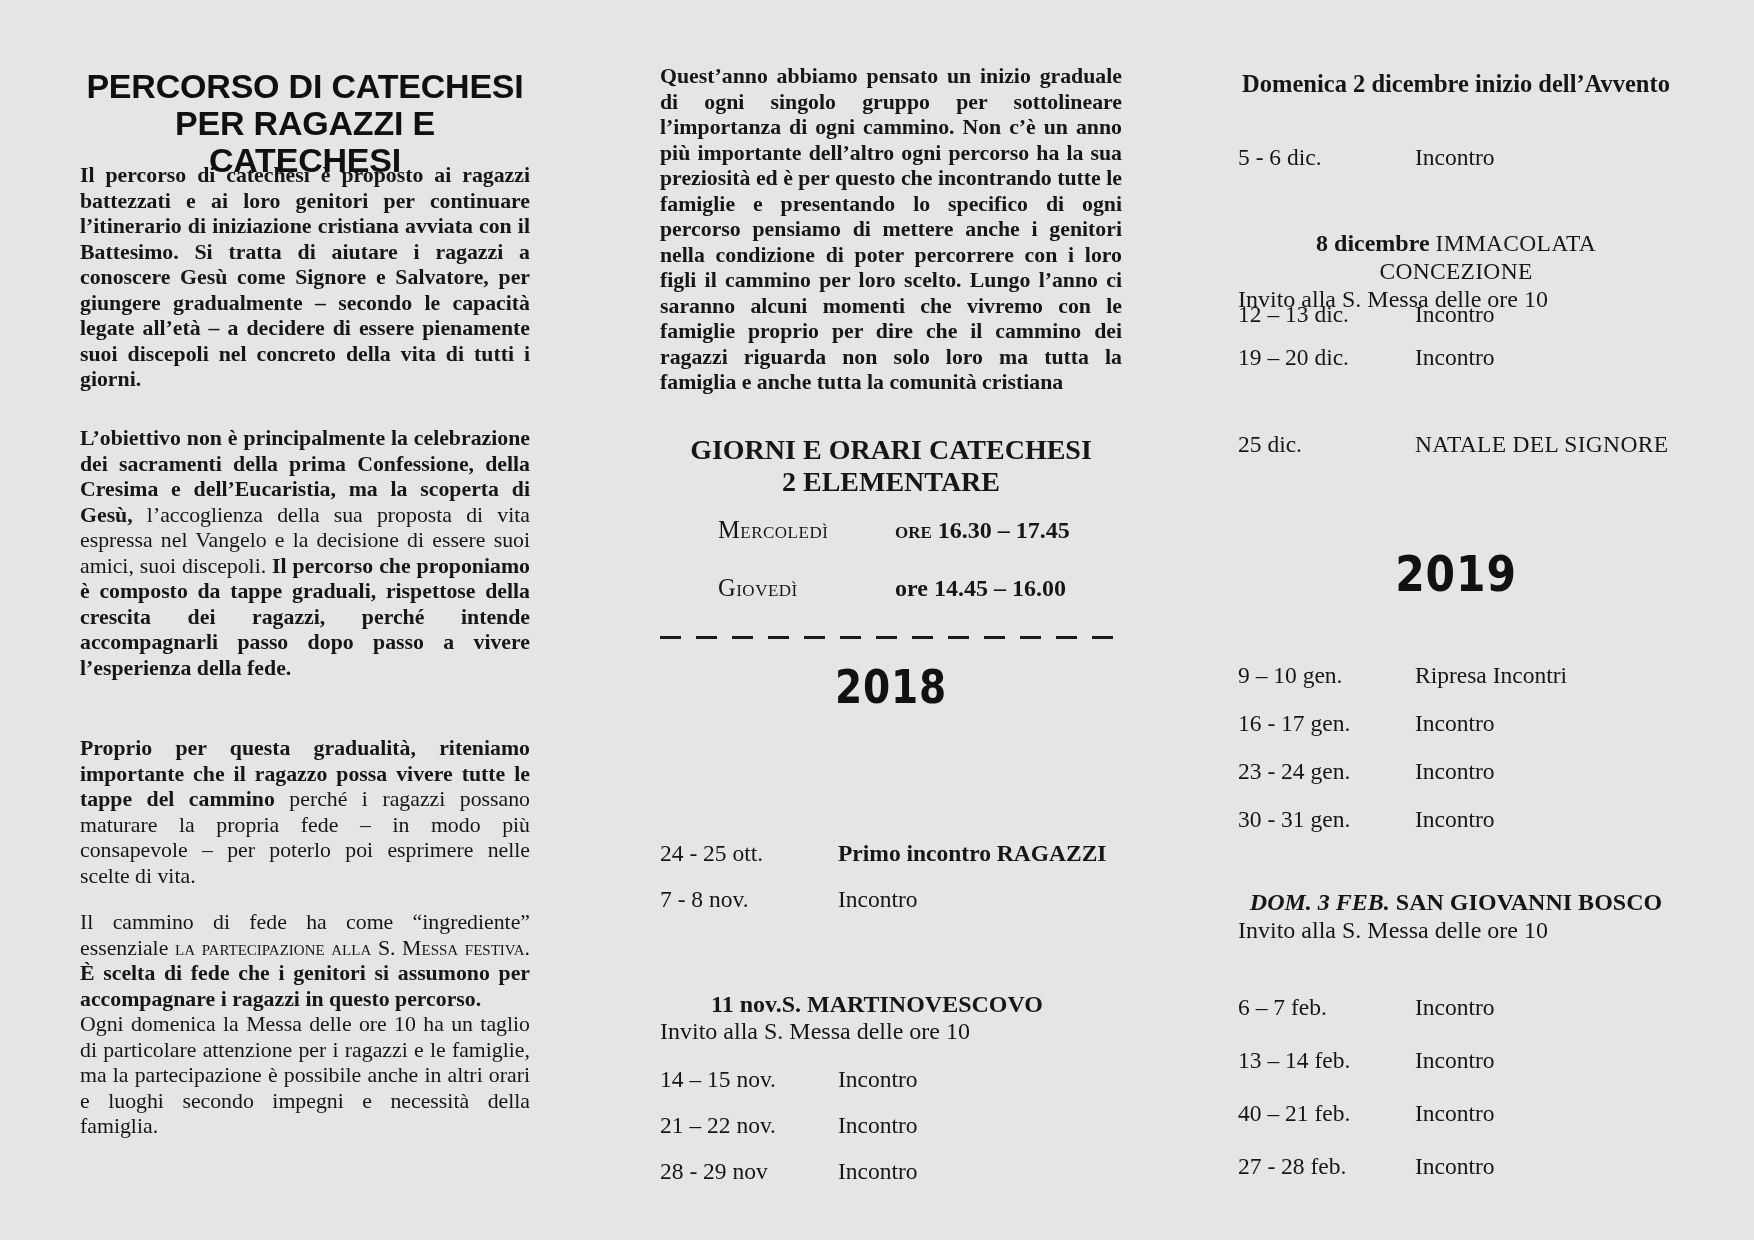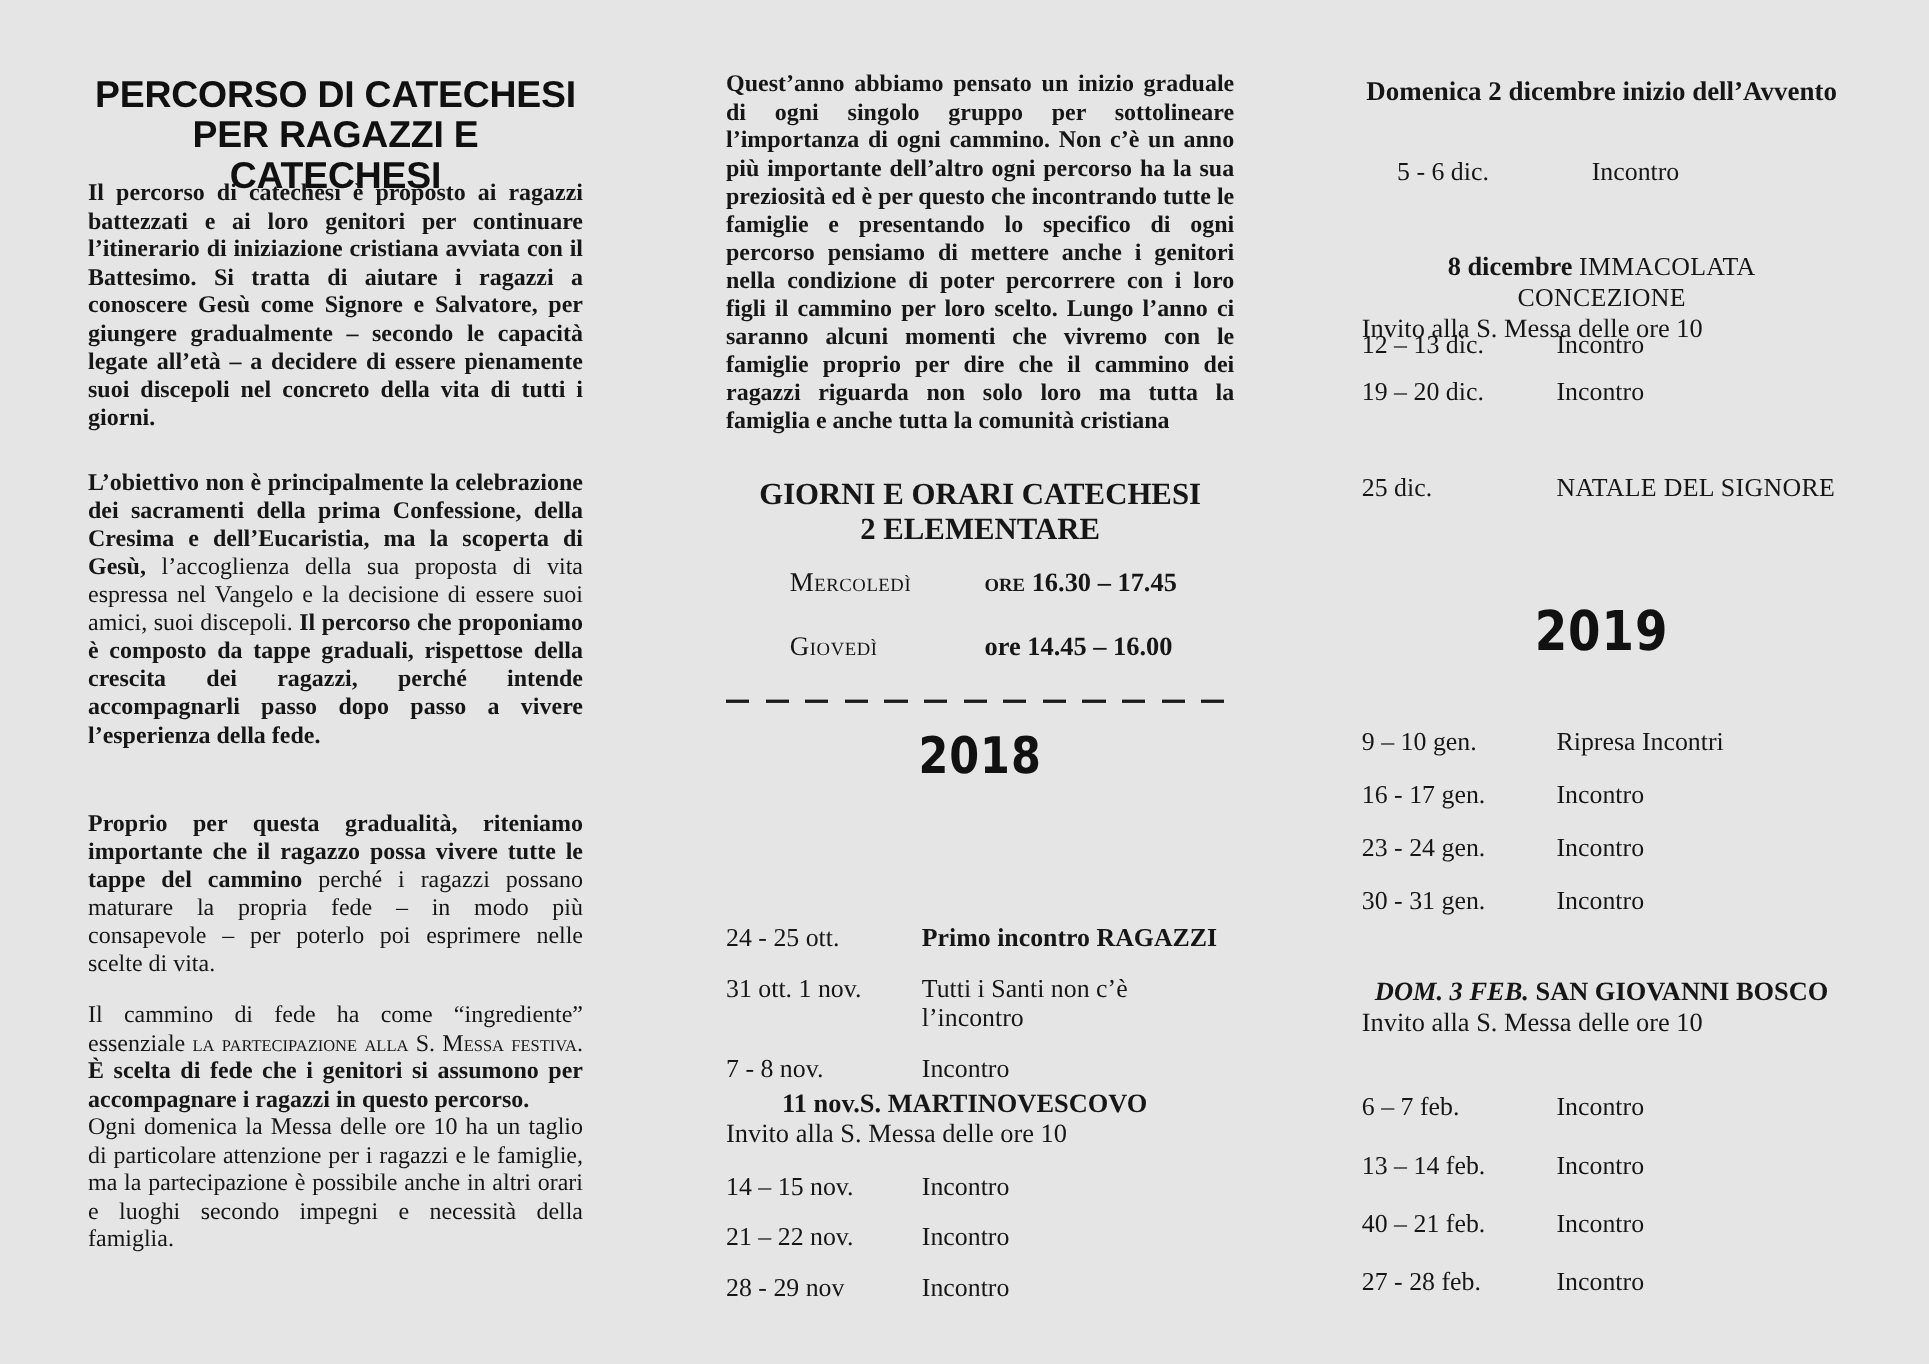--- a/index.html
+++ b/index.html
@@ -108,24 +108,20 @@
     <div class="blk divider" style="top:636px;"></div>
 
     <div class="blk year year-2018" style="top:664px;">2018</div>
 
     <div class="blk rows" style="top:840px;">
       <div class="row">
         <span class="rdate">24 - 25 ott.</span>
         <span class="rlabel b">Primo incontro RAGAZZI</span>
       </div>
       <div class="row">
-        <span class="rdate">31 ott. 1 nov.</span>
-        <span class="rlabel">Tutti i Santi non c’è l’incontro</span>
-      </div>
-      <div class="row">
         <span class="rdate">7 - 8  nov.</span>
         <span class="rlabel">Incontro</span>
       </div>
     </div>
 
     <div class="blk feast" style="top:991px;">
       <div class="feast-line1-spread">
         <span>11 nov.</span>
         <span>S. MARTINO</span>
         <span>VESCOVO</span>
@@ -145,21 +141,21 @@
       <div class="row">
         <span class="rdate">28 - 29 nov</span>
         <span class="rlabel">Incontro</span>
       </div>
     </div>
   </section>
 
   <section class="col col3">
     <div class="blk col3-heading" style="top:70px;">Domenica 2 dicembre inizio dell’Avvento</div>
 
-    <div class="blk" style="top:144px;margin-left:32px;">
+    <div class="blk" style="top:144px;">
       <div class="row">
         <span class="rdate">5 - 6 dic.</span>
         <span class="rlabel">Incontro</span>
       </div>
     </div>
 
     <div class="blk feast" style="top:229px;">
       <div class="feast-center"><span class="b">8 dicembre </span><span class="caps">IMMACOLATA CONCEZIONE</span></div>
       <div class="feast-line2">Invito alla S. Messa delle ore 10</div>
     </div>

